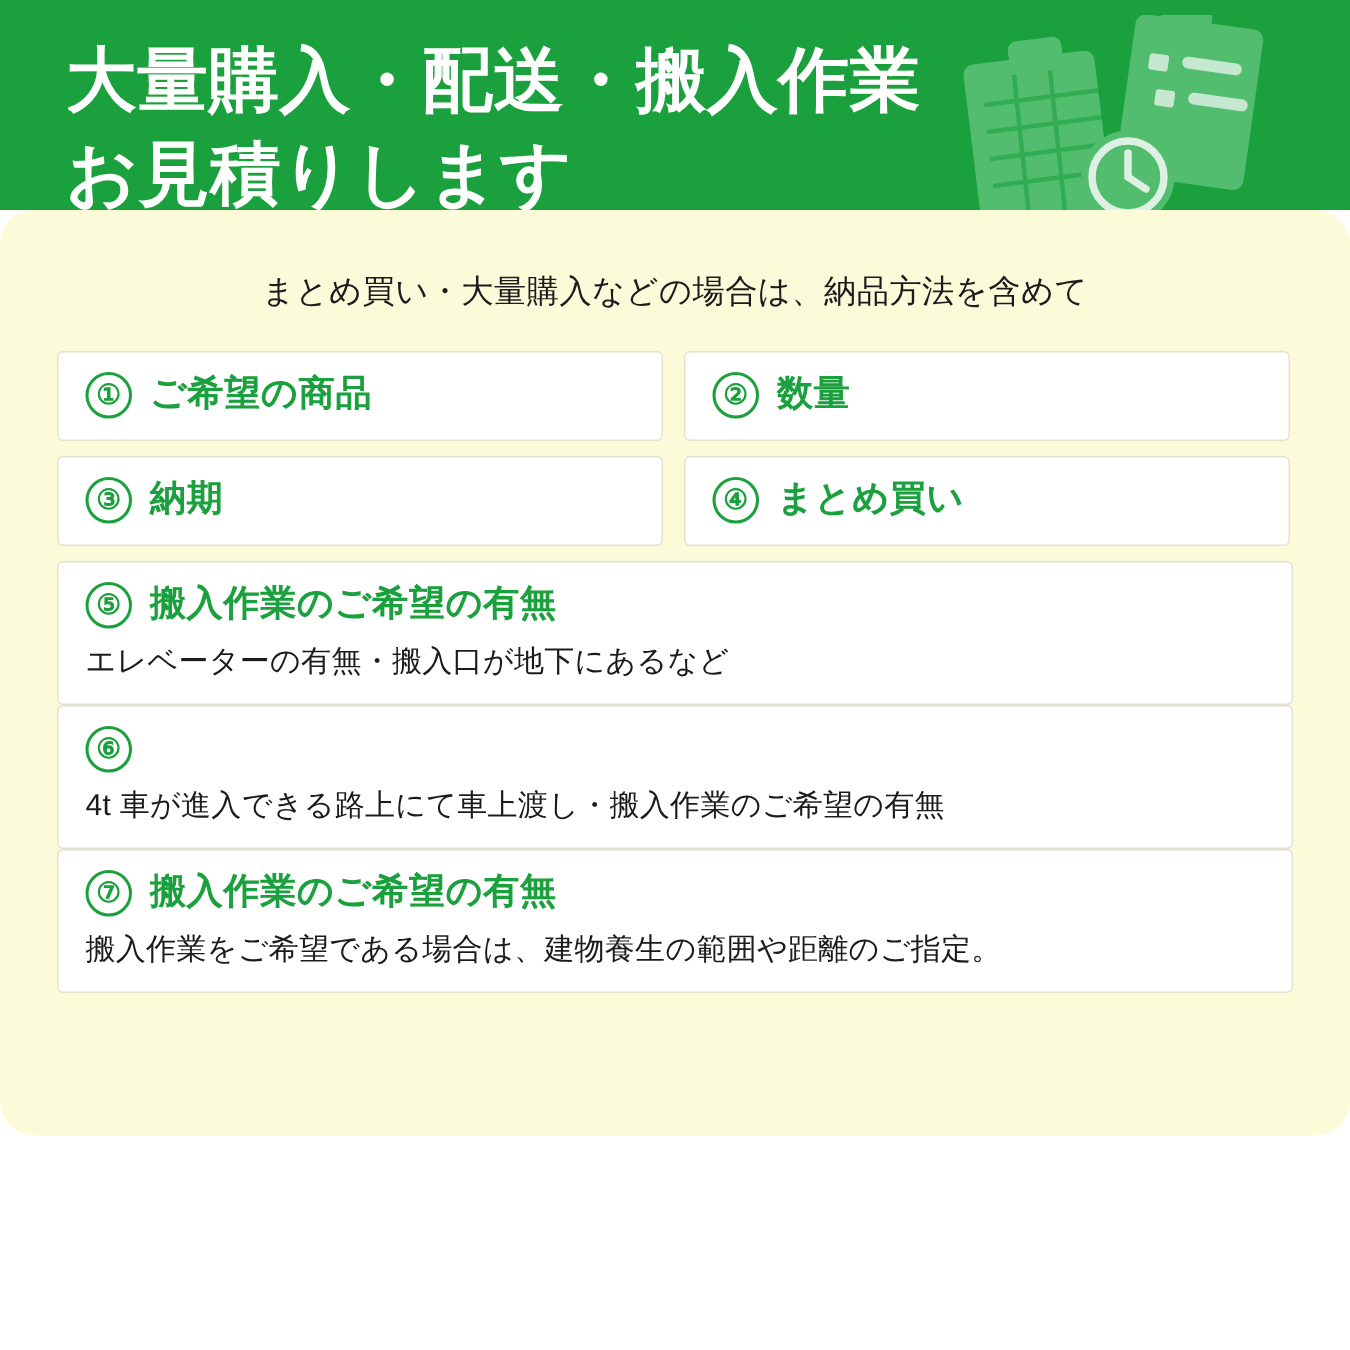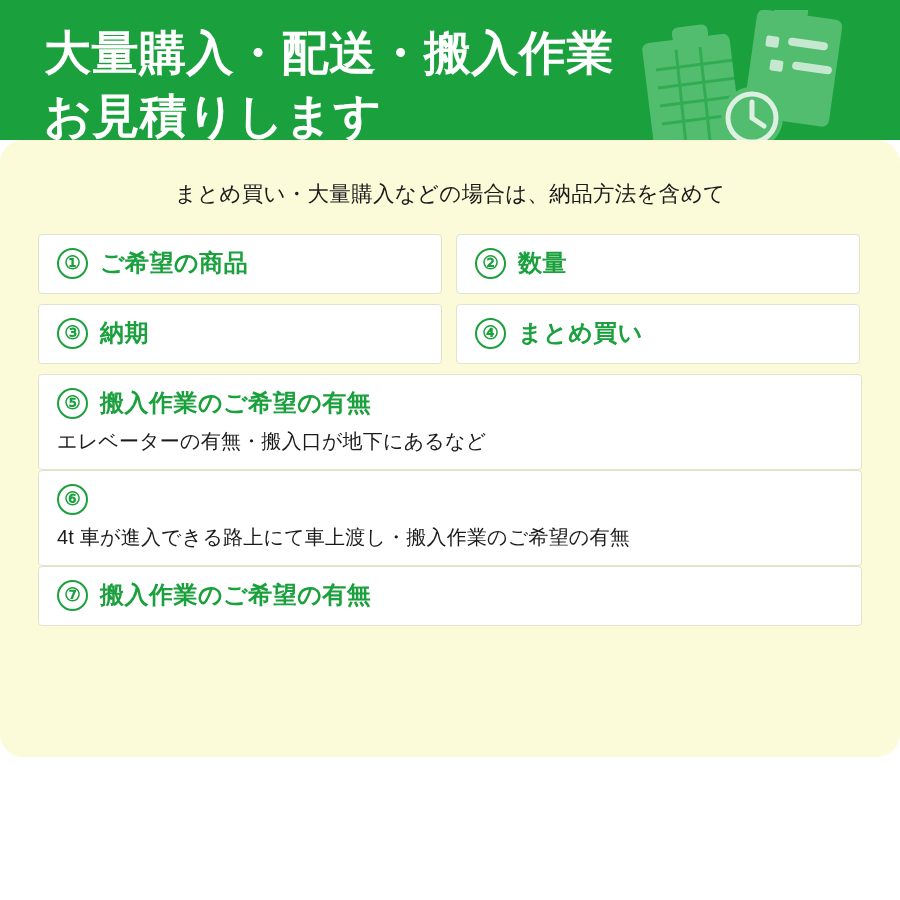--- a/index.html
+++ b/index.html
@@ -194,17 +194,18 @@
           <span class="num">⑥</span>
         </div>
         <div class="card-sub">4t 車が進入できる路上にて車上渡し・搬入作業のご希望の有無</div>
       </div>
 
       <div class="card full">
         <div class="card-head">
           <span class="num">⑦</span>
           <span class="card-title">搬入作業のご希望の有無</span>
         </div>
+        <div class="card-sub">搬入作業をご希望である場合は、建物養生の範囲や距離のご指定。</div>
       </div>
 
     </div>
   </div>
 </div>
 
 </body></html>

